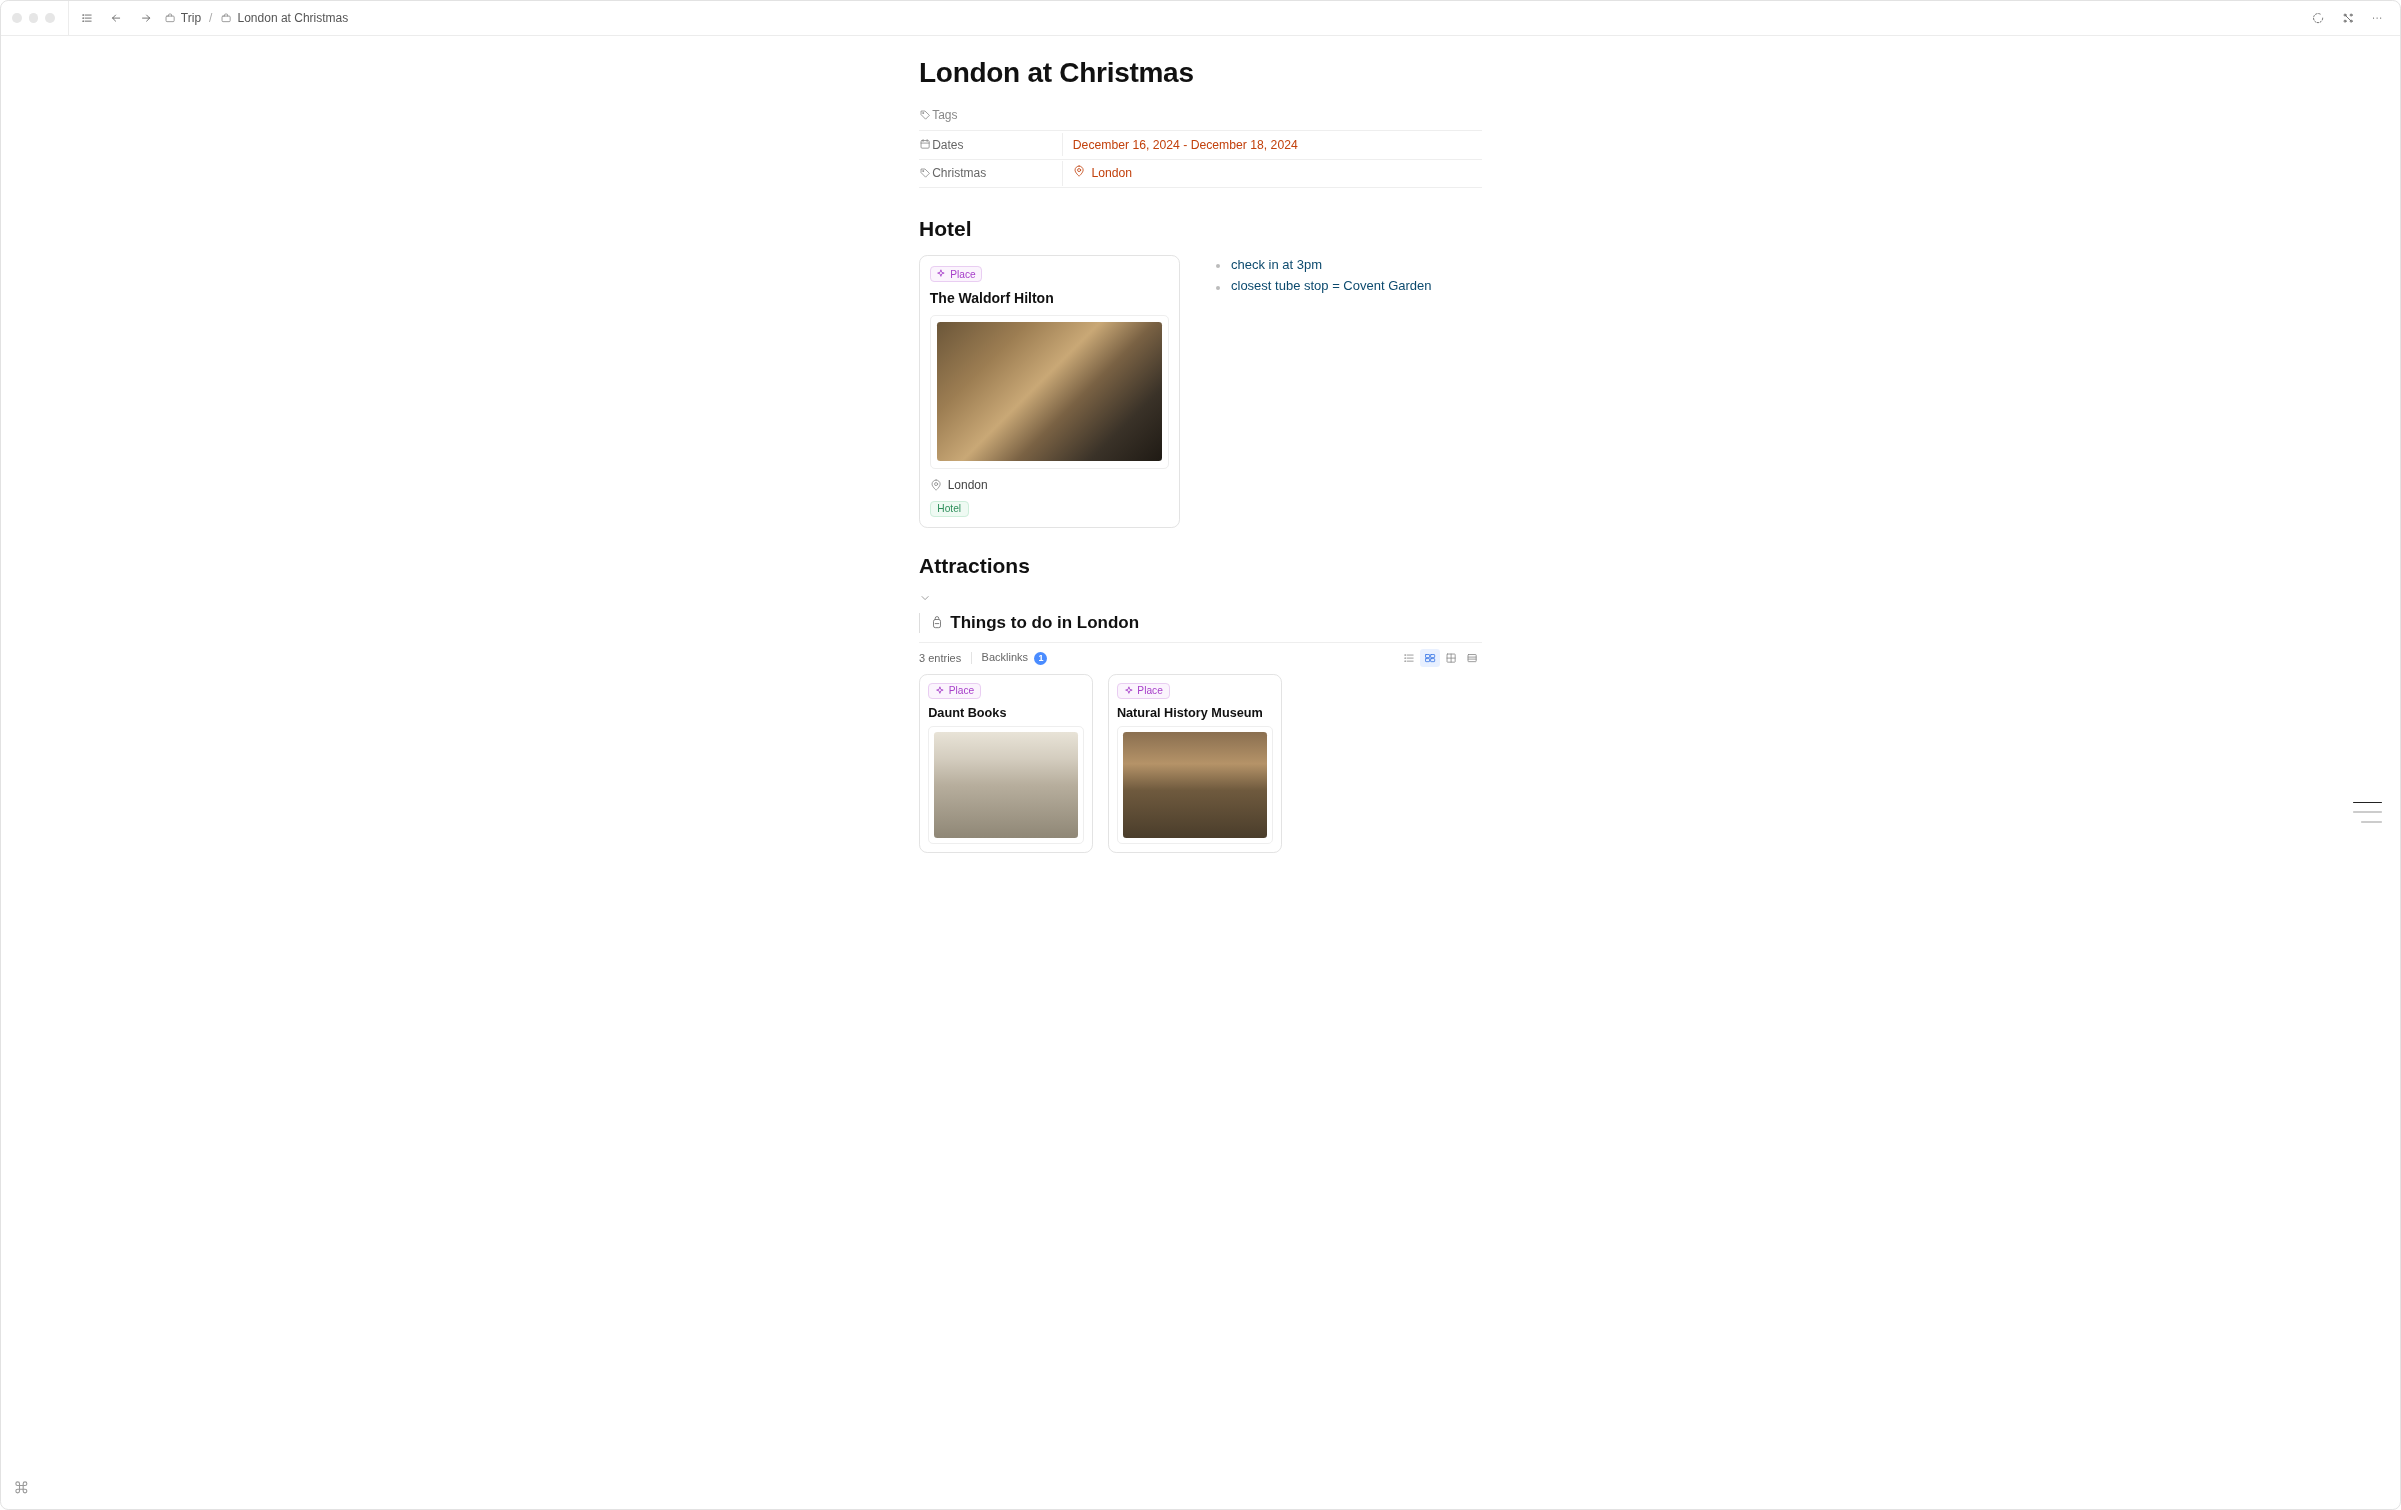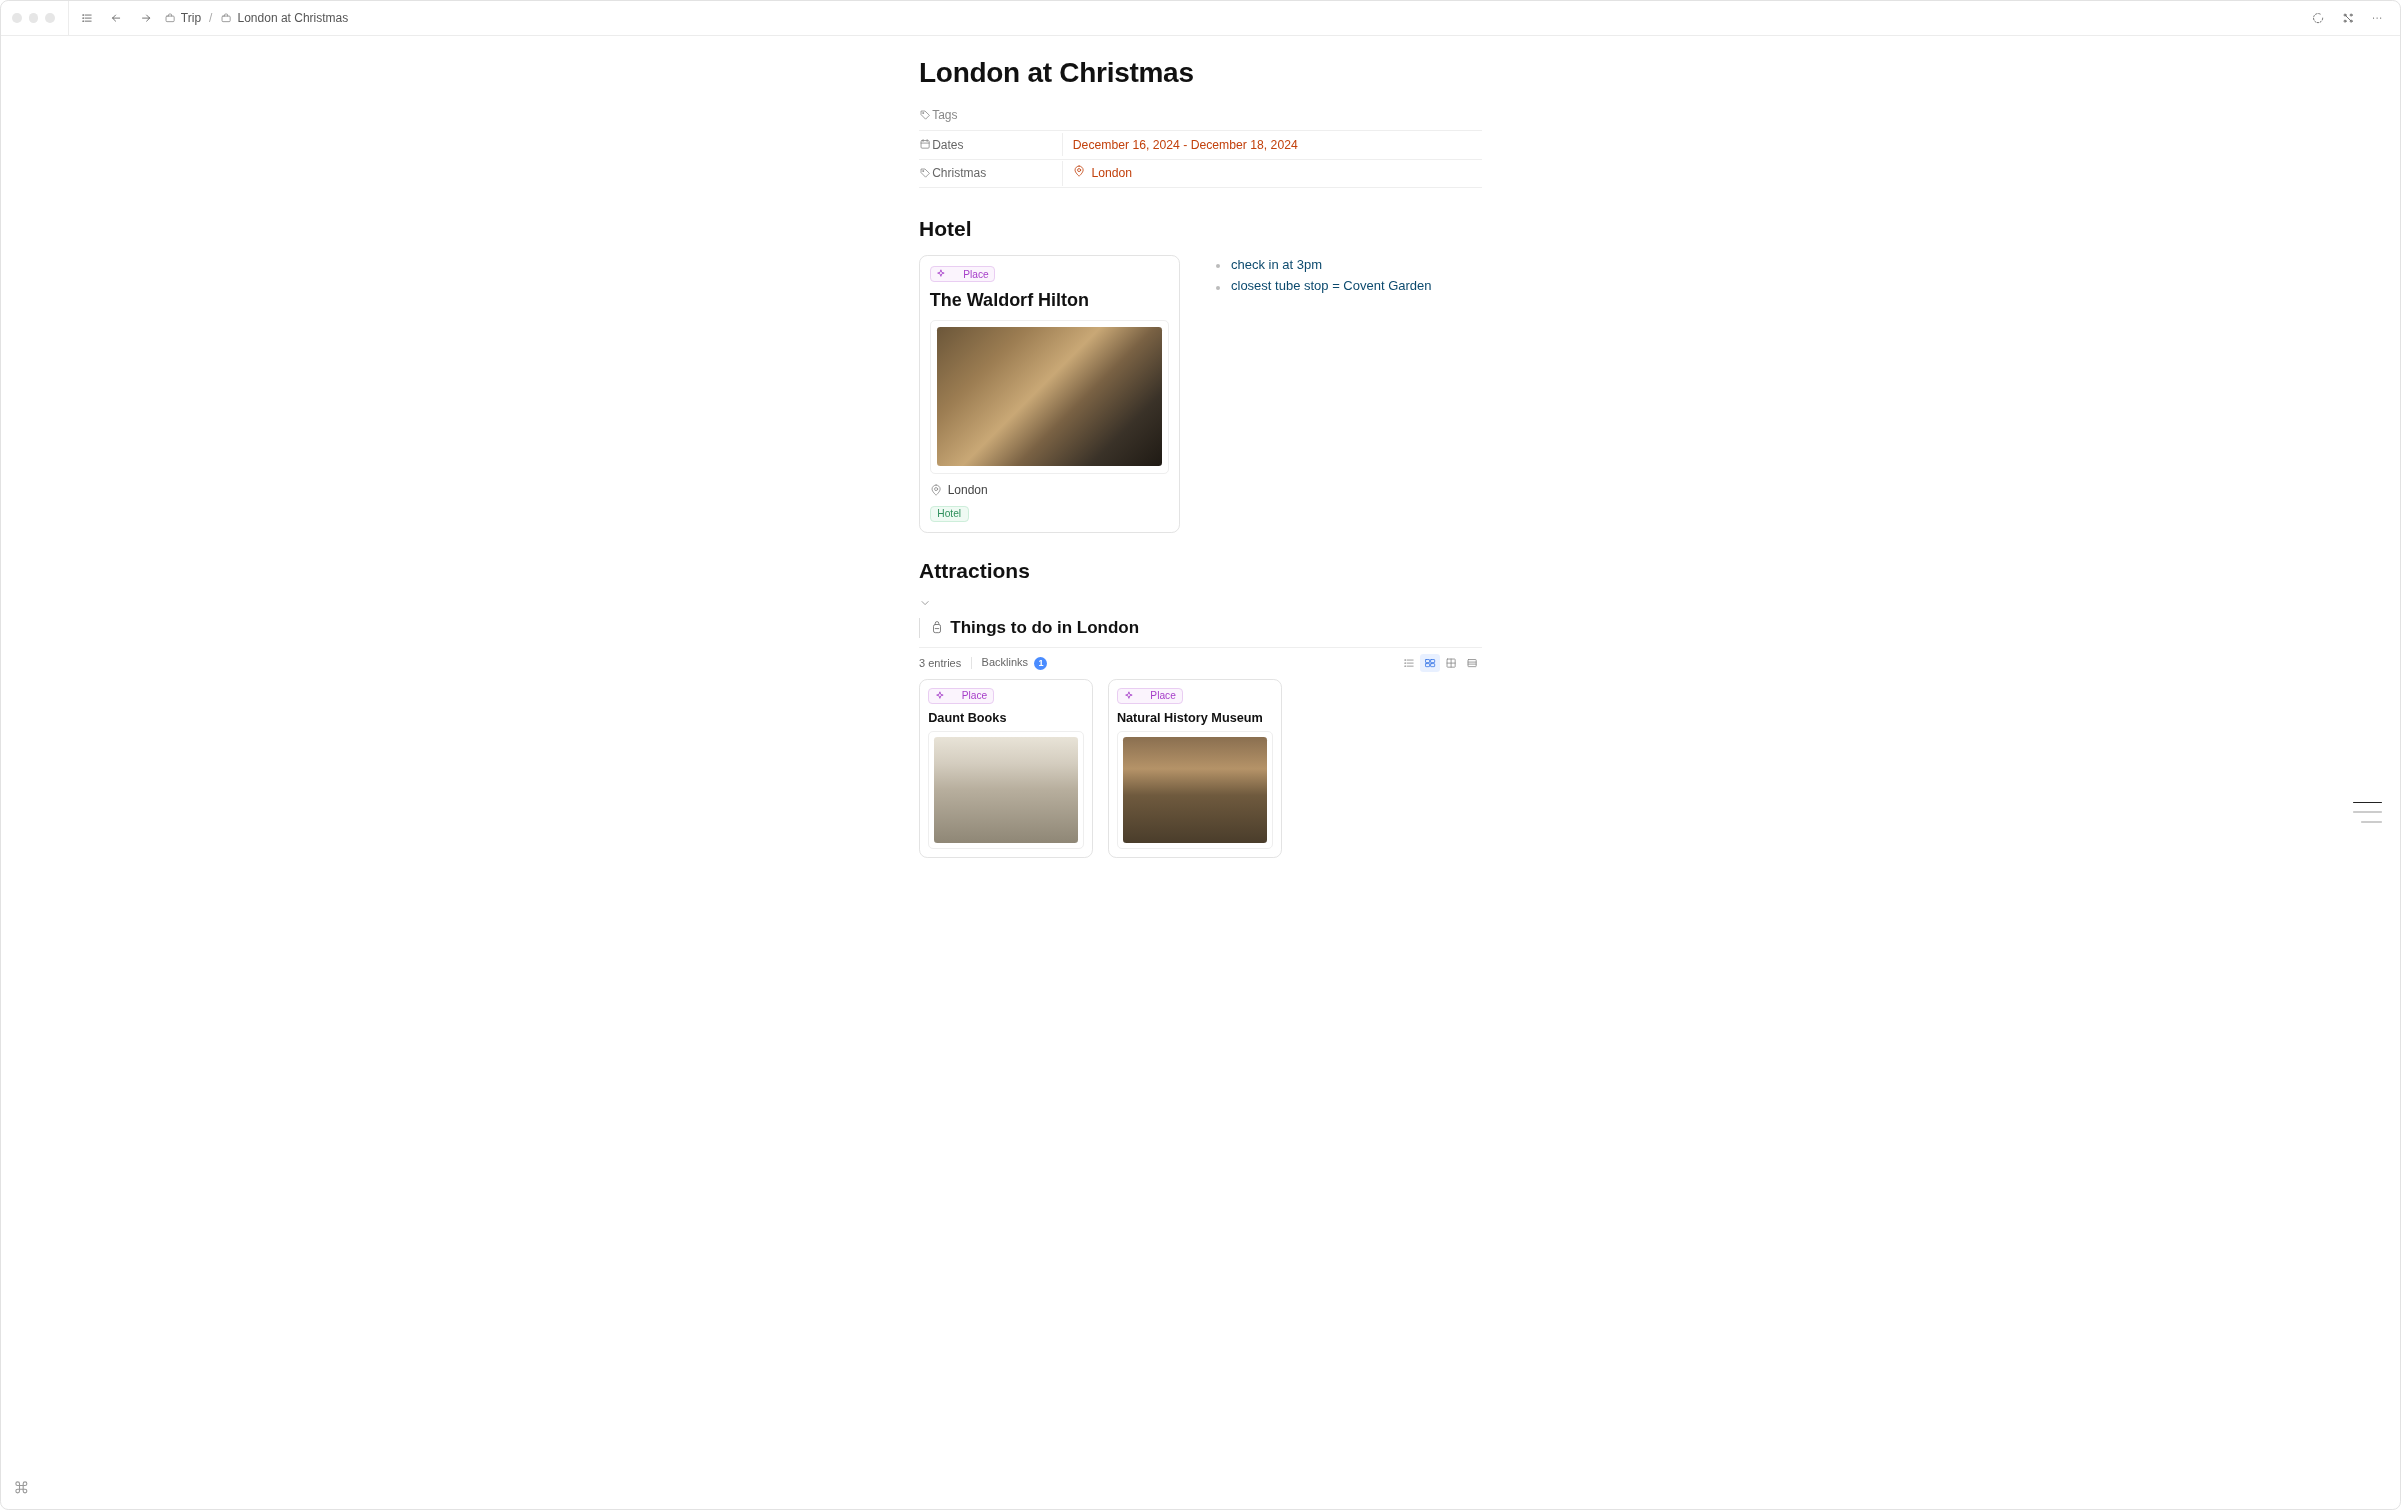--- a/index.html
+++ b/index.html
@@ -162,40 +162,40 @@
   
   .card {
     border: 0.8px solid #e3e3e3;
     border-radius: 8.2px;
     padding: 9.8px 9.8px 9.8px 9.8px;
     background: #fff;
   }
   .tag {
     display: inline-flex;
     align-items: center;
-    gap: 17px;
+    gap: 4px;
     font-size: 10.2px;
     padding: 1.6px 5.7px;
     border-radius: 4.1px;
     border: 0.8px solid;
   }
   .tag.place {
     color: #a63ec9;
     border-color: #e9cdf2;
     background: #fbf4fd;
   }
   .tag.hotel {
     color: #2e8f5b;
     border-color: #cdeeda;
     background: #effaf3;
     font-size: 10.2px;
     padding: 1.6px 6.5px;
   }
   .card-title {
-    font-size: 18px;
+    font-size: 14px;
     font-weight: 600;
     margin: 8.2px 0 8.2px 0;
     color: #111;
   }
   .card-img-wrap {
     border: 0.8px solid #eee;
     border-radius: 4.9px;
     padding: 6.5px;
     margin-bottom: 9.8px;
   }

